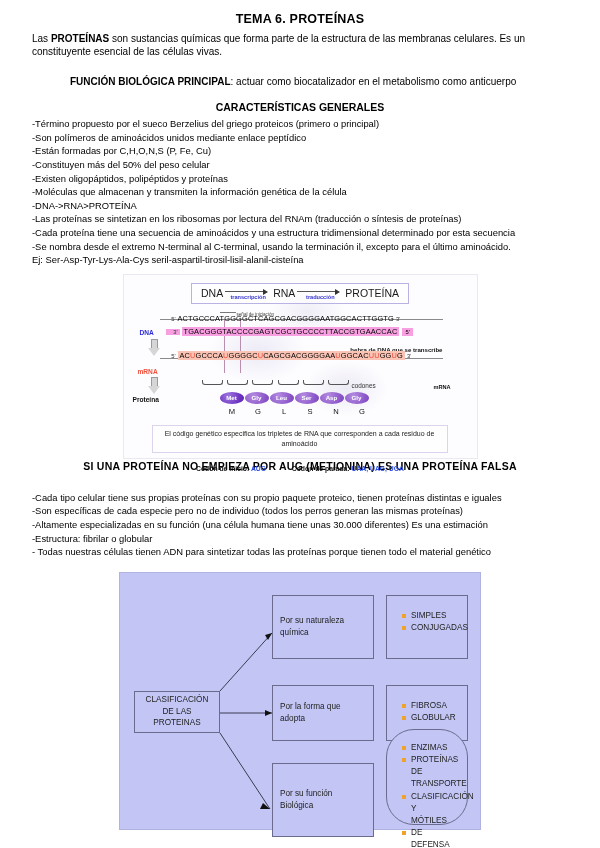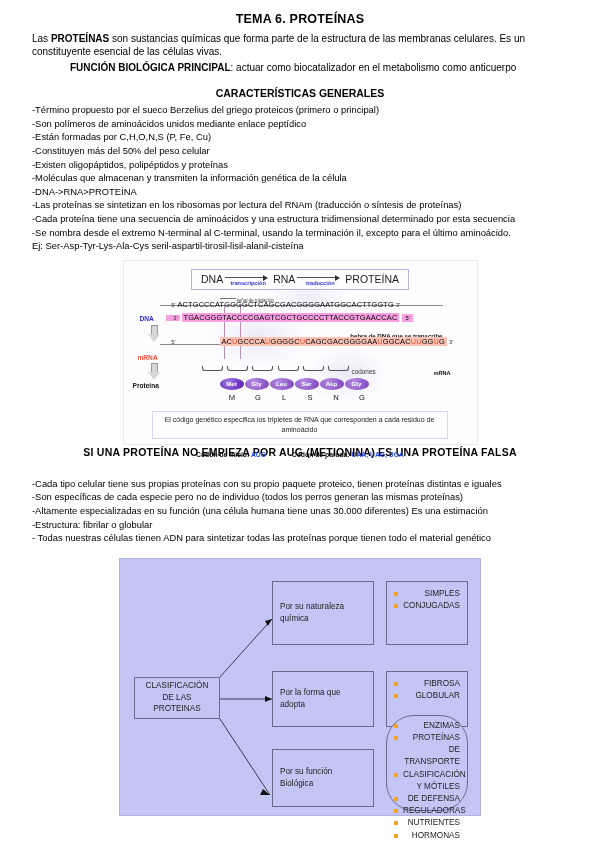--- a/index.html
+++ b/index.html
@@ -178,21 +178,21 @@
     text-align: left;
     margin-left: 2px;
   }
   .seqtext {
     font-family: Liberation Sans, sans-serif;
     font-size: 7.4px;
     letter-spacing: .15px;
     white-space: nowrap;
   }
   .hl-pink { background: #f79fe0; padding: 0 2px; }
-  .hl-peach{ background: #fbc3b4; padding: 0 2px; margin-left: 42px; }
+  .hl-peach{ background: #fbc3b4; padding: 0 2px; }
   .badge-prime {
     background: #f79fe0;
     font-size: 5.8px;
     padding: 1px 3px;
     margin-left: 3px;
   }
   .topline {
     position: absolute;
     left: 36px; right: 34px; top: 6px;
     height: 1px; background: #8a8a8a;
@@ -336,21 +336,21 @@
     text-align: center;
     padding: 2px 4px;
   }
   .cbox.pad {
     padding: 6px 7px;
   }
   .cbox.mid {
     display: flex; align-items: center;
     padding: 0 7px;
   }
-  .blist { list-style: none; margin: 0; padding: 0; text-align: right; }
+  .blist { list-style: none; margin: 8px; padding: 0; }
   .blist li {
     position: relative;
     padding-left: 9px;
     font-size: 8.2px;
     line-height: 12.2px;
     color: #222;
   }
   .blist li::before {
     content: "";
     position: absolute;
@@ -363,21 +363,21 @@
 </style>
 </head>
 <body>
 
 <div class="page">
 
   <h1 class="doc-title">TEMA 6. PROTEÍNAS</h1>
 
   <p class="para"><span>Las </span><b>PROTEÍNAS</b><span> son sustancias químicas que forma parte de la estructura de las membranas celulares. Es un constituyente esencial de las células vivas.</span></p>
 
-  <p class="para" style="margin-top:2px;padding-left:38px;"><b>FUNCIÓN BIOLÓGICA PRINCIPAL</b><span>: actuar como biocatalizador en el metabolismo como anticuerpo</span></p>
+  <p class="para" style="margin-top:16px;padding-left:38px;"><b>FUNCIÓN BIOLÓGICA PRINCIPAL</b><span>: actuar como biocatalizador en el metabolismo como anticuerpo</span></p>
 
   <h2 class="section-title">CARACTERÍSTICAS GENERALES</h2>
 
   <div class="bullets">
     <div>-Término propuesto por el sueco Berzelius del griego proteicos (primero o principal)</div>
     <div>-Son polímeros de aminoácidos unidos mediante enlace peptídico</div>
     <div>-Están formadas por C,H,O,N,S (P, Fe, Cu)</div>
     <div>-Constituyen más del 50% del peso celular</div>
     <div>-Existen oligopáptidos, polipéptidos y proteínas</div>
     <div>-Moléculas que almacenan y transmiten la información genética de la célula</div>
@@ -532,21 +532,21 @@
     <div class="cbox mid" style="left:152px; top:112px; width:102px; height:56px;">
       <span>Por la forma que adopta</span>
     </div>
     <div class="cbox pad" style="left:266px; top:112px; width:82px; height:56px;">
       <ul class="blist">
         <li>FIBROSA</li>
         <li>GLOBULAR</li>
       </ul>
     </div>
 
-    <div class="cbox mid" style="left:152px; top:190px; width:102px; height:58px;">
+    <div class="cbox mid" style="left:152px; top:190px; width:102px; height:74px;">
       <span>Por su función Biológica</span>
     </div>
     <div class="cbox pad" style="left:266px; top:156px; width:82px; height:96px; padding-top:4px;border-radius:28px;">
       <ul class="blist">
         <li>ENZIMAS</li>
         <li>PROTEÍNAS DE TRANSPORTE</li>
         <li>CLASIFICACIÓN Y MÓTILES</li>
         <li>DE DEFENSA</li>
         <li>REGULADORAS</li>
         <li>NUTRIENTES</li>

